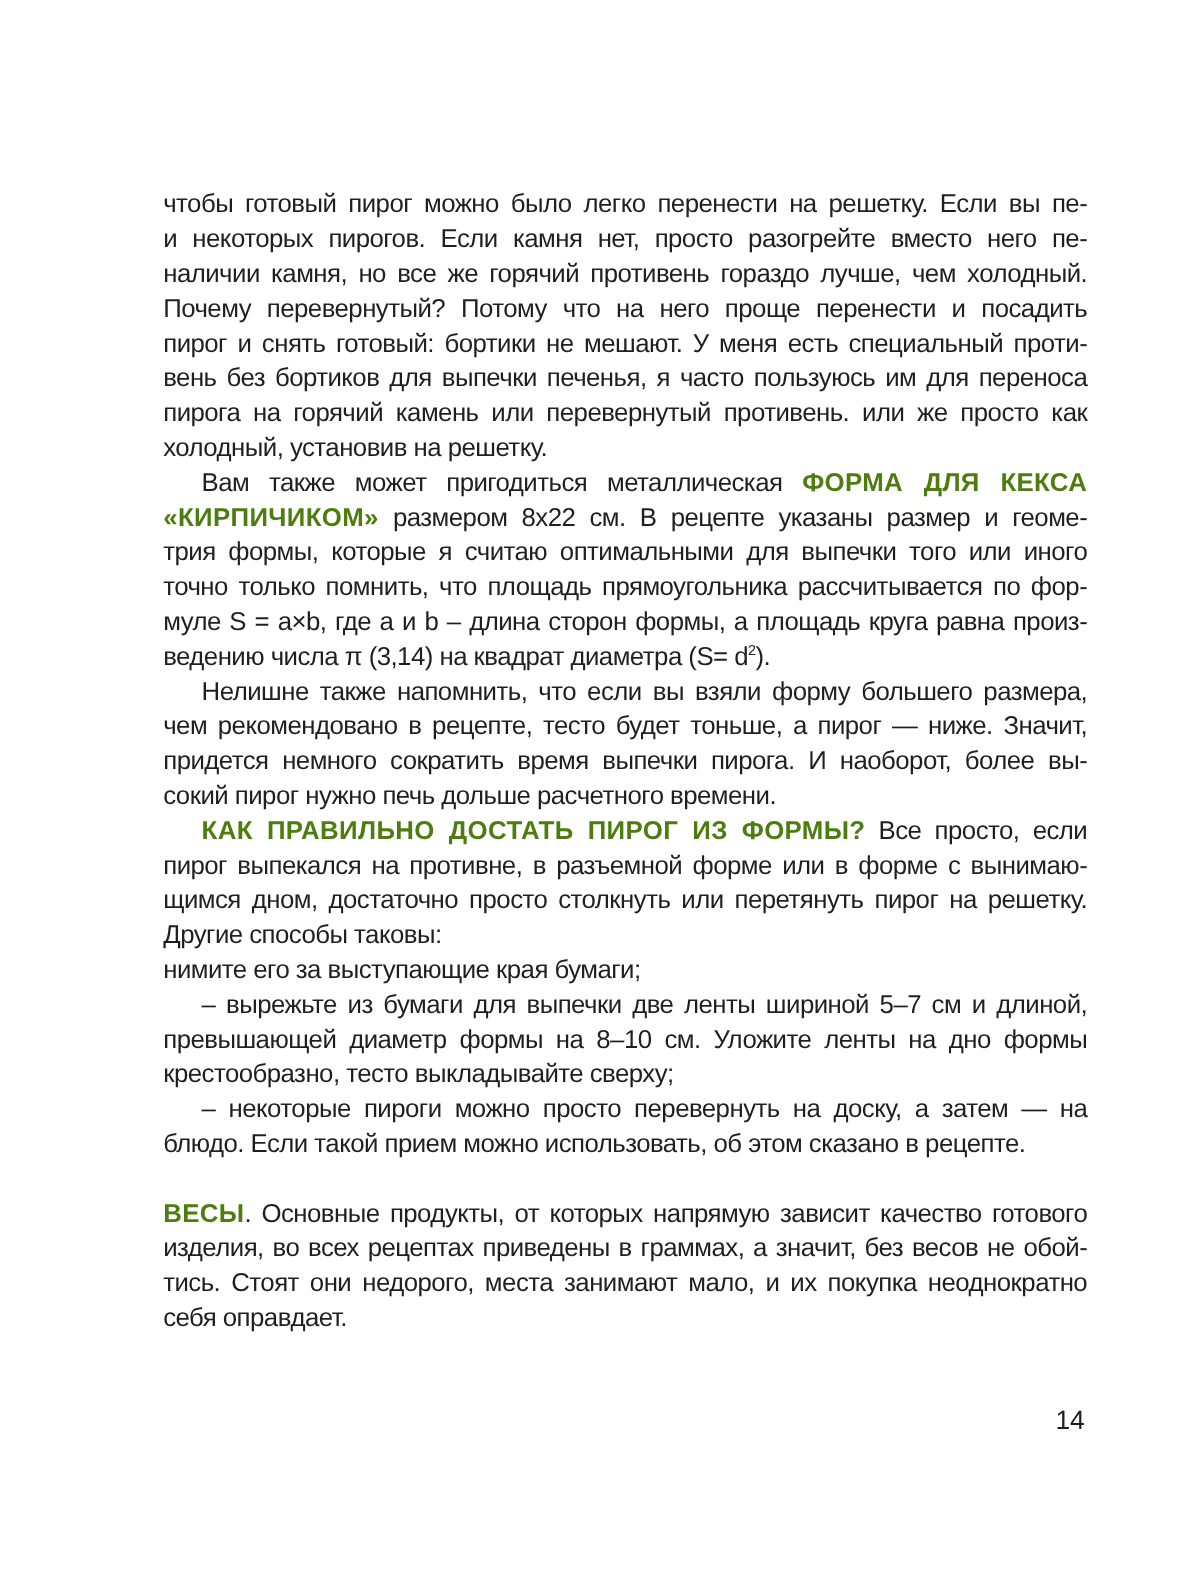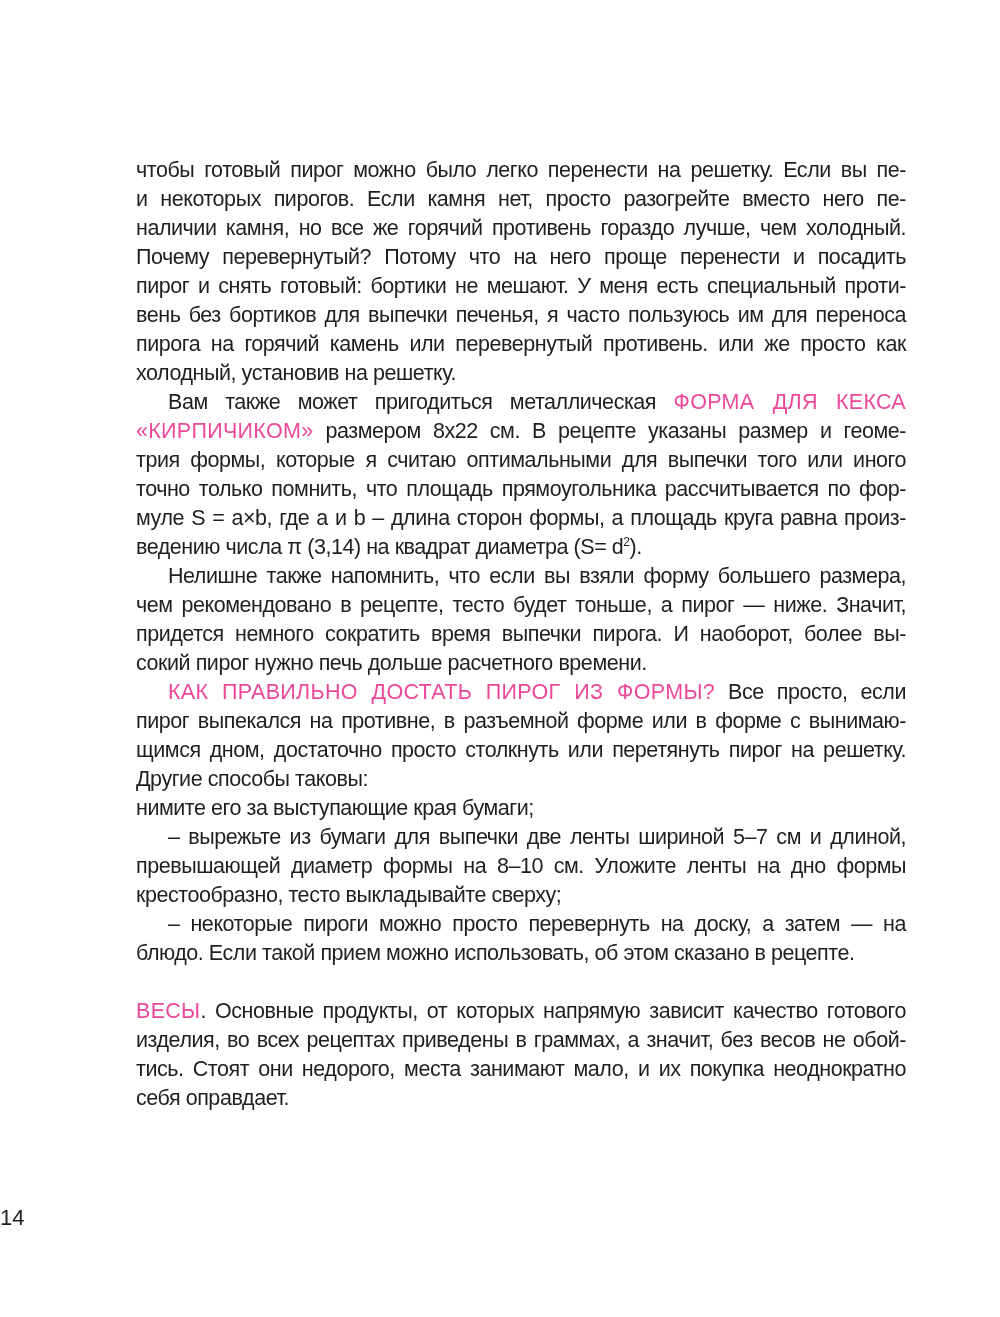--- a/index.html
+++ b/index.html
@@ -3,24 +3,24 @@
 <meta charset="utf-8">
 <style>
   html, body { margin: 0; padding: 0; background: #ffffff; }
   body { width: 1000px; height: 1317px; position: relative; overflow: hidden;
          font-family: "Liberation Sans", "DejaVu Sans", sans-serif; color: #1f1f1f; }
   .page { position: absolute; left: 136px; top: 136px; width: 770px; margin-top: 20px; }
   .line { height: 29px; line-height: 29px; font-size: 21.5px; white-space: nowrap;
           text-align: justify; text-align-last: justify; letter-spacing: -0.45px; }
   .line.last { text-align-last: left; }
   .indent { padding-left: 32px; }
-  .hl { color: #ec4899; font-weight: normal; letter-spacing: 0.3px; }
+  .hl { color: #4d7c0f; font-weight: bold; letter-spacing: 0.3px; }
   .gap { height: 29px; }
   sup { font-size: 12px; line-height: 0; vertical-align: 8px; }
-  .page-num { position: absolute; left: 0; width: 904px; top: 1205px; text-align: left;
+  .page-num { position: absolute; left: 0; width: 904px; top: 1171px; text-align: right;
               font-size: 22px; color: #1f1f1f; }
 </style>
 </head>
 <body>
 
 <div class="page">
 
   <div>
     <div class="line">чтобы готовый пирог можно было легко перенести на решетку. Если вы пе-</div>
     <div class="line">и некоторых пирогов. Если камня нет, просто разогрейте вместо него пе-</div>

